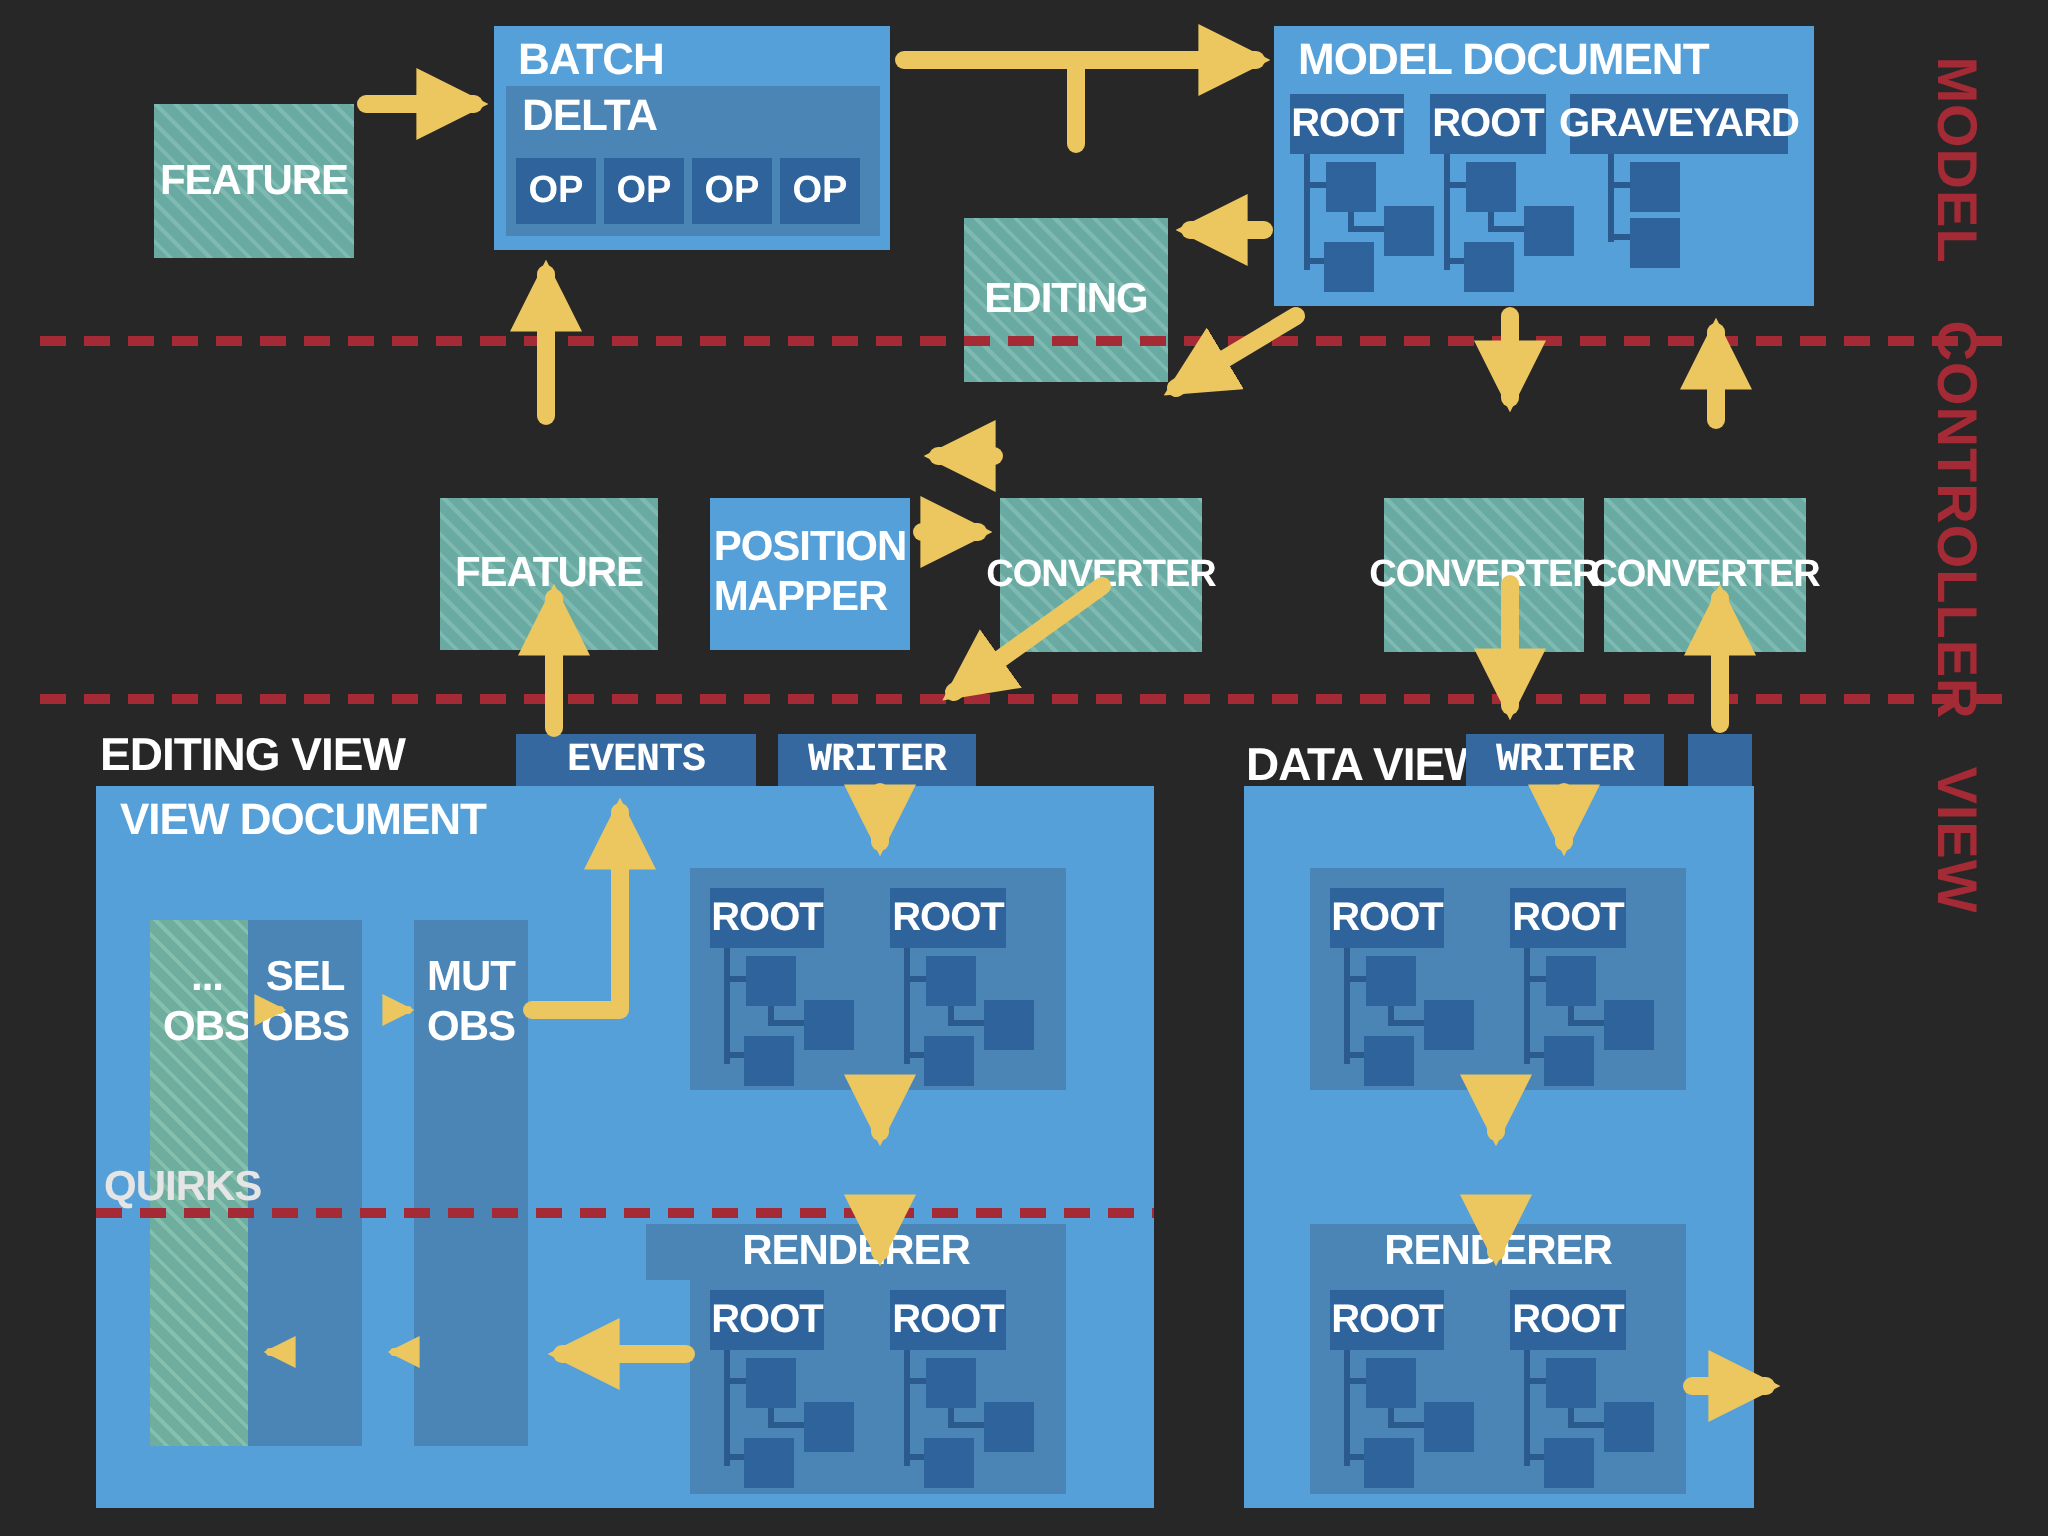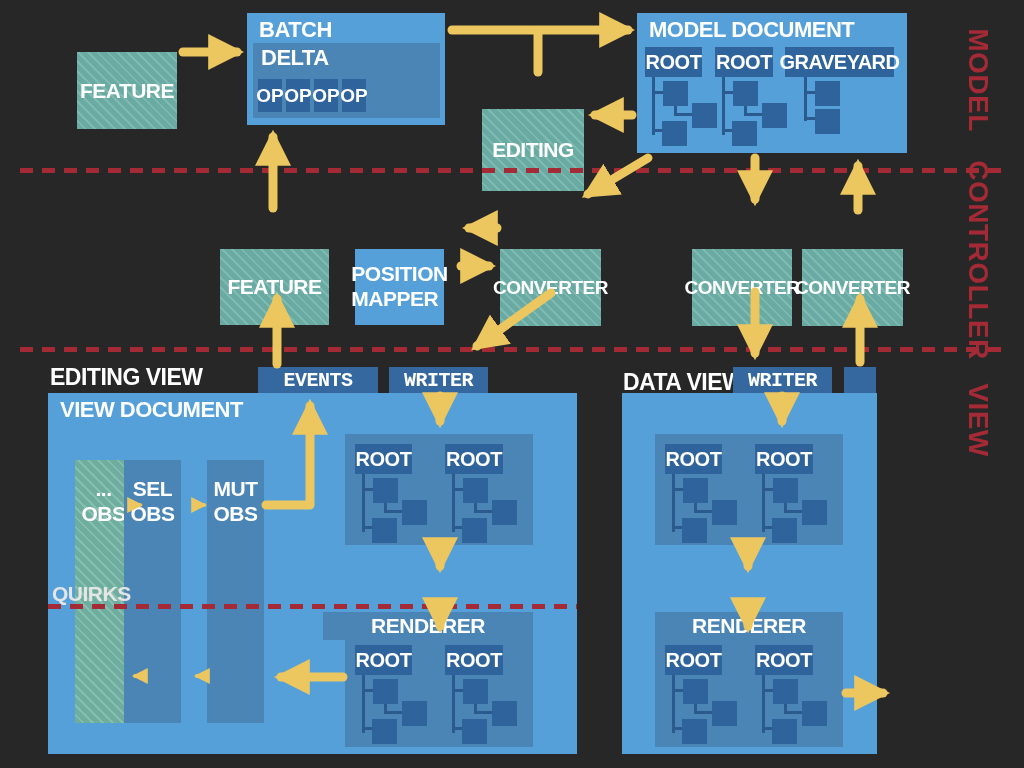--- a/index.html
+++ b/index.html
@@ -25,21 +25,21 @@
   .tg.ln{background:#2b5a8e;}
   .tg.nd{background:#2e639b;}
   .dash{position:absolute;height:5px;
         background:repeating-linear-gradient(90deg,#a42a35 0 13px,transparent 13px 22px);}
   .vlabel{position:absolute;color:#a42a35;font-size:28px;letter-spacing:0.5px;
           white-space:nowrap;transform:translate(-50%,-50%) rotate(90deg);}
   .red{color:#e5e5e5;text-align:center;}
   .obs{position:absolute;width:57px;height:263px;text-align:center;font-size:21px;
        line-height:1.2;letter-spacing:-0.5px;padding-top:16px;box-sizing:border-box;}
   .ops{position:absolute;left:5px;top:36px;display:flex;gap:4px;}
-  .op{width:24px;height:33px;background:#2e639b;display:flex;align-items:center;
+  .op{width:40px;height:33px;background:#2e639b;display:flex;align-items:center;
       justify-content:center;font-size:19px;}
   svg.arrows{position:absolute;left:0;top:0;pointer-events:none;}
 </style>
 </head>
 <body>
 
 <div id="stage">
 
   <div class="box teal center lbl" style="left:77px;top:15px;width:100px;height:77px">FEATURE</div>
 
@@ -93,21 +93,21 @@
   </div>
 
   <div class="dash" style="left:20px;top:168px;width:988px"></div>
   <div class="dash" style="left:20px;top:347px;width:988px"></div>
 
   <div class="vlabel" style="left:978px;top:80px">MODEL</div>
   <div class="vlabel" style="left:978px;top:260px">CONTROLLER</div>
   <div class="vlabel" style="left:978px;top:420px">VIEW</div>
 
   <div class="box teal center lbl" style="left:220px;top:212px;width:109px;height:76px">FEATURE</div>
-  <div class="box blue center lbl ml" style="left:355px;top:212px;width:89px;height:76px">POSITION
+  <div class="box blue center lbl ml" style="left:355px;top:212px;width:100px;height:76px">POSITION
 MAPPER</div>
   <div class="box teal center sm" style="left:500px;top:212px;width:101px;height:77px">CONVERTER</div>
   <div class="box teal center sm" style="left:692px;top:212px;width:100px;height:77px">CONVERTER</div>
   <div class="box teal center sm" style="left:802px;top:212px;width:101px;height:77px">CONVERTER</div>
 
   <div class="heading" style="left:50px;top:364px">EDITING VIEW</div>
   <div class="box tab" style="left:258px;top:367px;width:120px;height:26px">EVENTS</div>
   <div class="box tab" style="left:389px;top:367px;width:99px;height:26px">WRITER</div>
 
   <div class="box blue" style="left:48px;top:393px;width:529px;height:361px">

